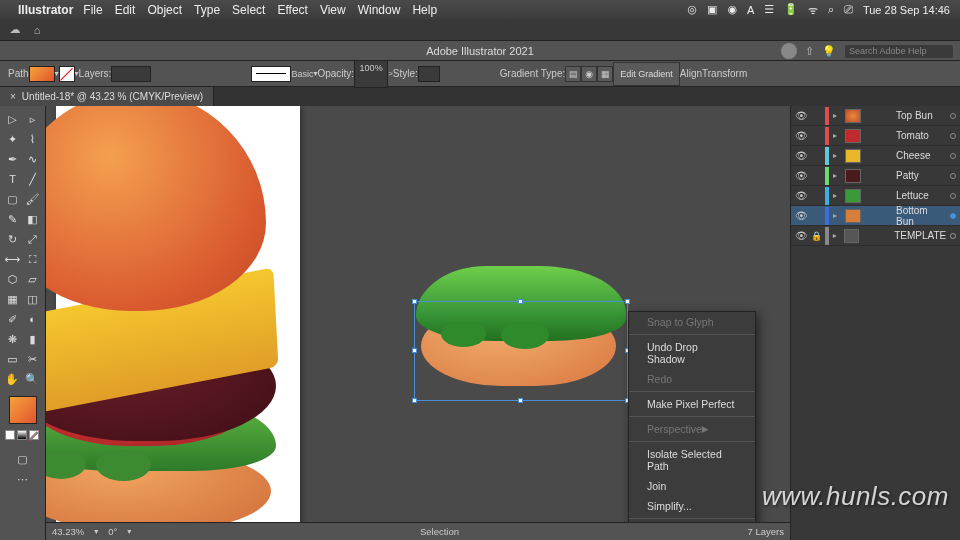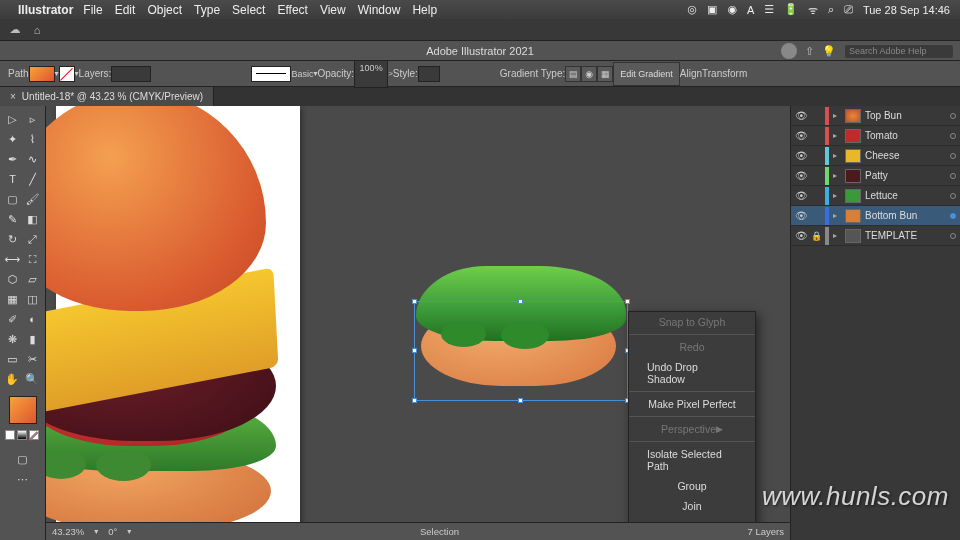--- a/index.html
+++ b/index.html
@@ -54,21 +54,21 @@
 .sel-lettuce:before { content:""; position:absolute; bottom:-6px; left:25px; width:45px; height:26px; background:#2f8a2c; border-radius:50%; }
 .sel-lettuce:after { content:""; position:absolute; bottom:-8px; left:85px; width:48px; height:28px; background:#2f8a2c; border-radius:50%; }
 .sel-bun { position:absolute; top:40px; left:5px; width:195px; height:80px; background:radial-gradient(ellipse at 40% 20%,#f4b070,#d87740); border-radius:48%/58%; }
 .bbox { position:absolute; left:368px; top:195px; width:214px; height:100px; border:1px solid #4a90d9; }
 .bbox .h { position:absolute; width:5px; height:5px; background:#fff; border:1px solid #4a90d9; }
 .bbox .h.tl { top:-3px; left:-3px; } .bbox .h.tr { top:-3px; right:-3px; }
 .bbox .h.bl { bottom:-3px; left:-3px; } .bbox .h.br { bottom:-3px; right:-3px; }
 .bbox .h.tm { top:-3px; left:50%; margin-left:-3px; } .bbox .h.bm { bottom:-3px; left:50%; margin-left:-3px; }
 .bbox .h.ml { top:50%; left:-3px; margin-top:-3px; } .bbox .h.mr { top:50%; right:-3px; margin-top:-3px; }
 .ctx { position:absolute; left:582px; top:205px; width:128px; background:#3c3c3c; border:1px solid #222; box-shadow:3px 3px 10px rgba(0,0,0,.5); font-size:10.5px; color:#ddd; }
-.ctx .ci { padding:4px 18px; cursor:default; display:flex; justify-content:center; align-items:center; }
+.ctx .ci { padding:4px 18px; cursor:default; display:flex; justify-content:flex-start; align-items:center; }
 .ctx .ci.dis { color:#777; }
 .ctx .ci.hov { background:#3b7dd8; color:#fff; }
 .ctx .sep { height:1px; background:#555; margin:2px 0; }
 .ctx .arr { font-size:9px; }
 .panels { width:170px; background:#383838; border-left:1px solid #222; }
 .paneltabs { display:flex; height:22px; background:#333; font-size:10px; align-items:flex-end; }
 .paneltabs .pt { padding:4px 8px; color:#999; }
 .paneltabs .pt.act { background:#383838; color:#ddd; }
 .layerlist { }
 .layer { display:flex; align-items:center; height:20px; padding:0 4px; border-bottom:1px solid #2d2d2d; gap:4px; font-size:10px; }
@@ -78,21 +78,21 @@
 .layer .cbar { width:4px; height:18px; }
 .layer .exp { width:8px; color:#aaa; font-size:8px; }
 .layer .thumb { width:16px; height:14px; border:1px solid #666; background:#222; }
 .layer .thumb.tbun { background:radial-gradient(#e8893a,#c0502a); }
 .layer .thumb.ttom { background:#c02a2a; }
 .layer .thumb.tche { background:#e8b82a; }
 .layer .thumb.tpat { background:#4a1a1e; }
 .layer .thumb.tlet { background:#3a9a38; }
 .layer .thumb.tbbn { background:#d8803a; }
 .layer .thumb.ttpl { background:#555; }
-.layer .lname { flex:1; color:#ddd; }
+.layer .lname { flex:1; color:#ddd;margin-left:31px; }
 .layer .dot { width:6px; height:6px; border:1px solid #888; border-radius:50%; }
 .layer.sel .dot { background:#4a90d9; border-color:#4a90d9; }
 .statusbar { position:absolute; bottom:0; left:46px; right:170px; height:18px; background:#535353; border-top:1px solid #222; display:flex; align-items:center; padding:0 6px; gap:10px; font-size:9.5px; color:#ccc; }
 .watermark { position:absolute; right:11px; bottom:28px; color:rgba(255,255,255,.8); font-size:26px; font-weight:300; letter-spacing:.5px; text-shadow:1px 1px 3px rgba(0,0,0,.6); font-style:italic; }
 </style>
 </head>
 <body>
 
 <div class="menubar">
   <span class="apple"></span>
@@ -272,41 +272,38 @@
       <div class="h bl"></div>
         <div class="h bm"></div>
         <div class="h br"></div>
     </div>
 
     <div class="ctx" id="ctxmenu">
         <div class="ci dis">
           <span>Snap to Glyph</span>
         </div>
         <div class="sep"></div>
+        <div class="ci">
+          <span>Undo Drop Shadow</span>
+        </div>
         <div class="ci dis">
           <span>Redo</span>
-        </div>
-        <div class="ci">
-          <span>Undo Drop Shadow</span>
         </div>
         <div class="sep"></div>
         <div class="ci">
           <span>Make Pixel Perfect</span>
         </div>
         <div class="sep"></div>
         <div class="ci dis">
           <span>Perspective</span>
           <span class="arr">▶</span>
         </div>
         <div class="sep"></div>
         <div class="ci">
           <span>Isolate Selected Path</span>
-        </div>
-        <div class="ci">
-          <span>Group</span>
         </div>
         <div class="ci">
           <span>Join</span>
         </div>
         <div class="ci">
           <span>Simplify...</span>
         </div>
         <div class="sep"></div>
         <div class="ci"></div>
       </div>

